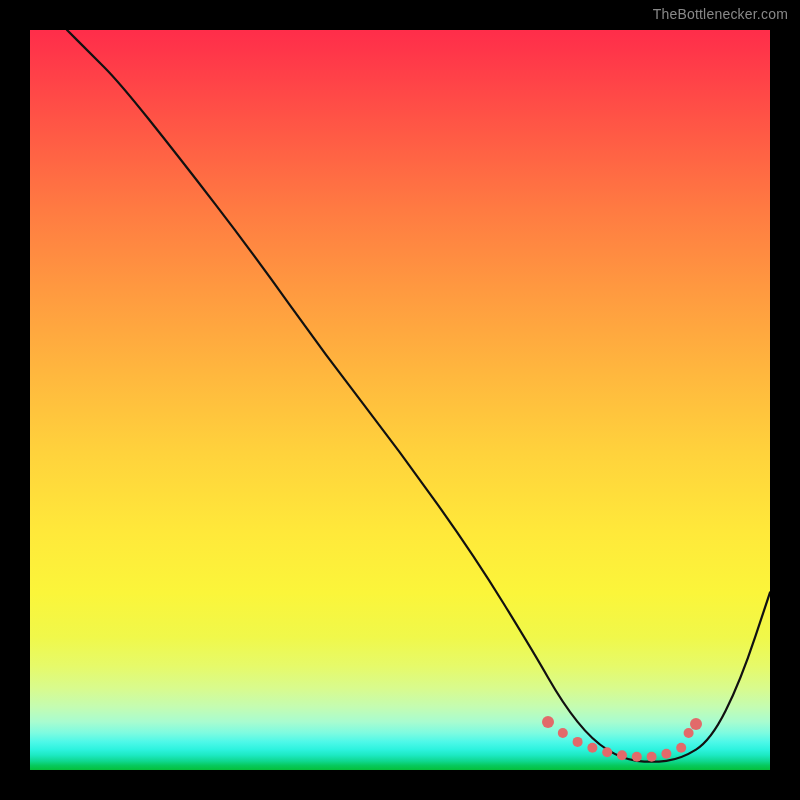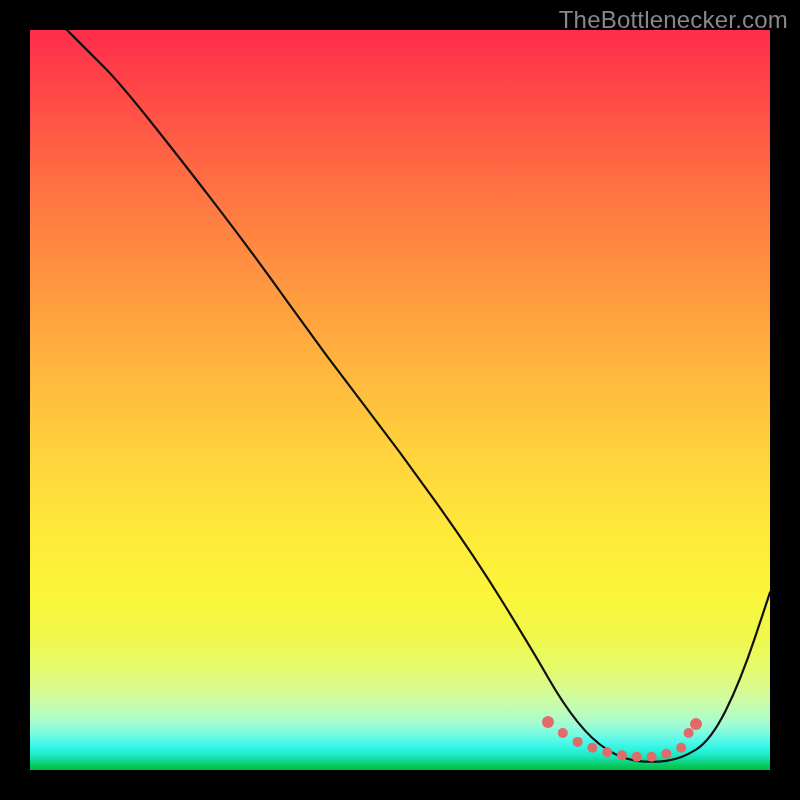--- a/index.html
+++ b/index.html
@@ -8,21 +8,21 @@
     height: 800px;
     background: #000;
     position: relative;
     font-family: Arial, Helvetica, sans-serif;
   }
   .attribution {
     position: absolute;
     top: 6px;
     right: 12px;
     color: #888;
-    font-size: 24px;
+    font-size: 14px;
     font-weight: 500;
     letter-spacing: 0.2px;
   }
   .plot-area {
     position: absolute;
     left: 30px;
     top: 30px;
     width: 740px;
     height: 740px;
     background: linear-gradient(to bottom,

